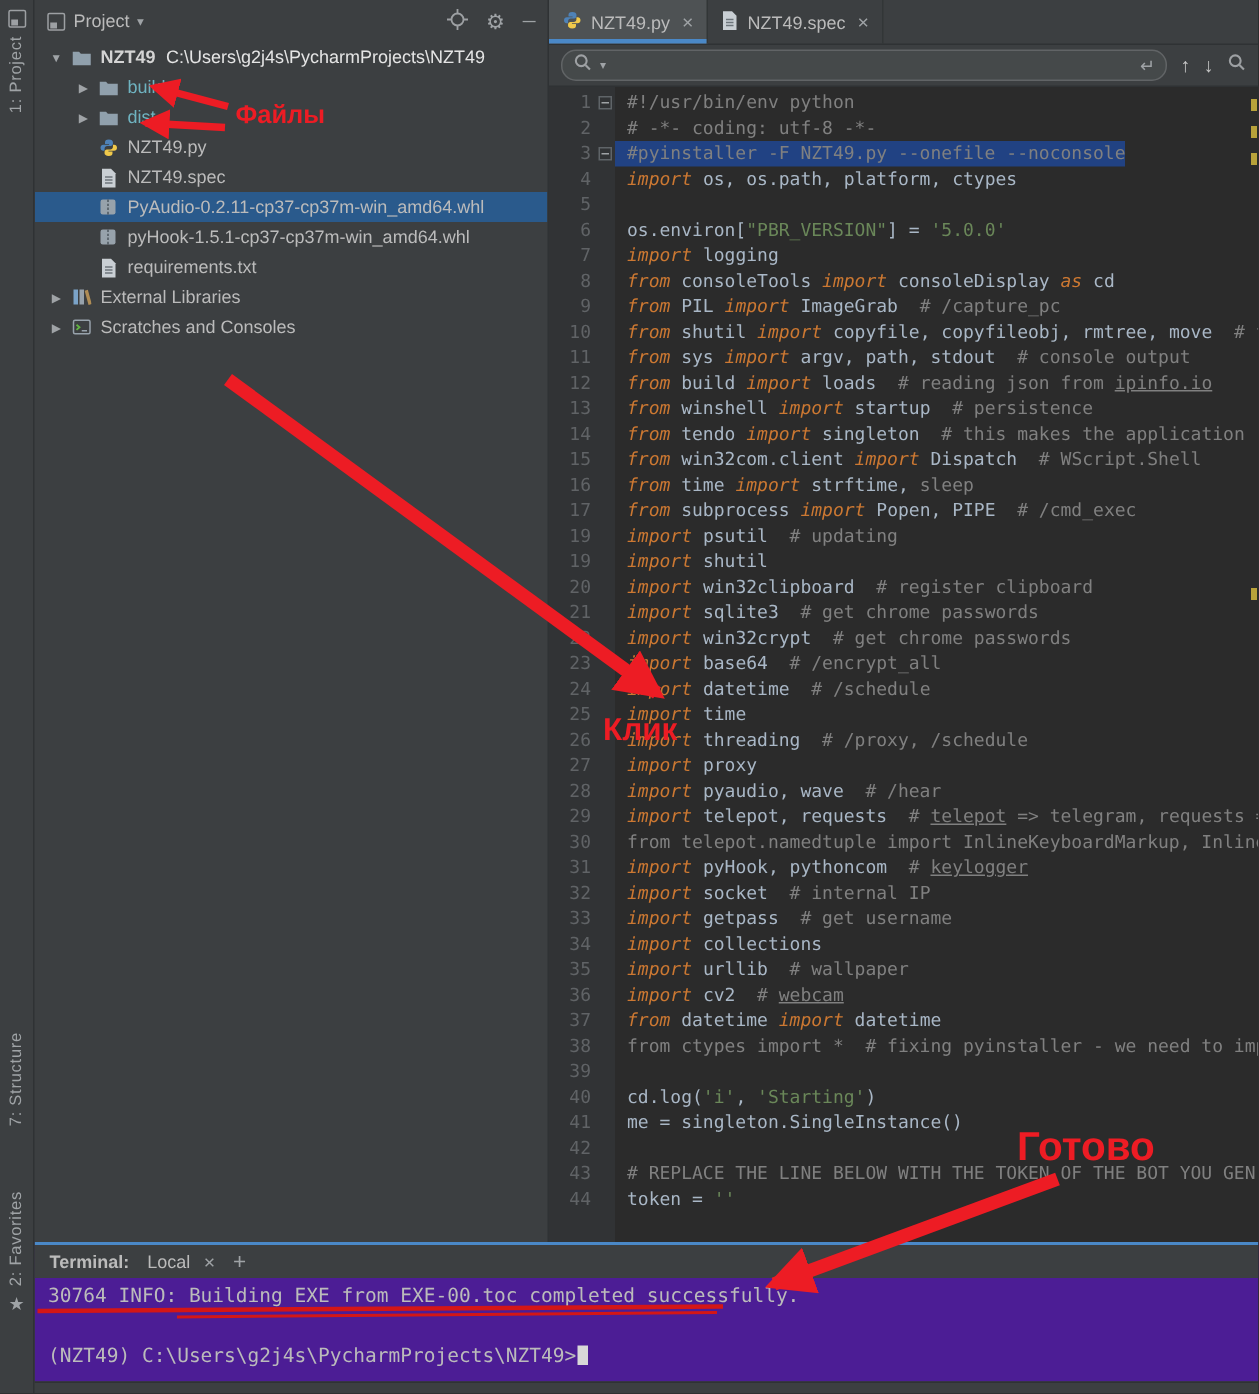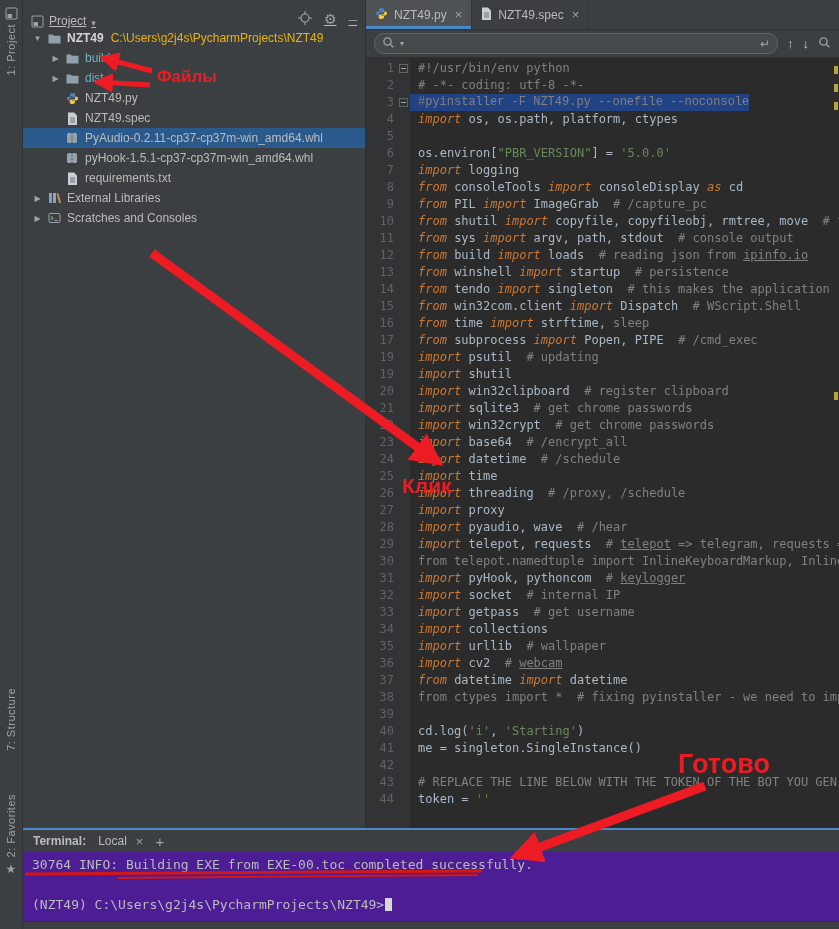--- a/index.html
+++ b/index.html
@@ -12,34 +12,34 @@
   .stripe-btn.structure{top:688px;}
   .stripe-btn.favorites{top:794px;}
   .stripe-label{color:#9fa3a6;font-size:11px;writing-mode:vertical-rl;transform:rotate(180deg);letter-spacing:.5px;white-space:nowrap;}
   .star{color:#9fa3a6;font-size:12px;}
   .stripe-ico{width:13px;height:13px;display:block;}
   
   .content{position:absolute;left:23px;top:0;width:816px;height:929px;display:flex;flex-direction:column;}
   .top-row{display:flex;height:828px;flex:none;}
   
   .project-panel{width:343px;flex:none;background:#3c3f41;border-right:1px solid #2f3234;display:flex;flex-direction:column;overflow:hidden;}
-  .panel-header{height:28px;flex:none;display:flex;align-items:flex-end;padding:0 8px;color:#bbbbbb;font-size:12px;gap:5px;text-decoration:underline;}
+  .panel-header{height:28px;flex:none;display:flex;align-items:center;padding:0 8px;color:#bbbbbb;font-size:12px;gap:5px;}
   .ph-caret{font-size:9px;color:#9fa3a6;}
   .ph-actions{margin-left:auto;display:flex;align-items:center;gap:12px;color:#9fa3a6;}
   .ph-actions .gear{font-size:14px;line-height:13px;cursor:pointer;}
   .ph-actions .hide{font-size:12px;cursor:pointer;}
   .tree{flex:1;font-size:12px;color:#bbbbbb;overflow:hidden;}
   .tree-row{height:20px;display:flex;align-items:center;white-space:nowrap;overflow:hidden;cursor:pointer;}
   .tree-row.selected{background:#2a5a8c;}
   .tree-arrow{width:17px;flex:none;text-align:center;font-size:8px;color:#9fa3a6;}
   .tree-icon{width:16px;flex:none;display:inline-flex;justify-content:center;align-items:center;}
   .tree-label{margin-left:5px;}
   .tree-label.bold{font-weight:bold;color:#d4d4d4;}
   .tree-label.teal{color:#6fb3c0;}
-  .tree-path{color:#eab308;margin-left:7px;}
+  .tree-path{color:#e5e5e5;margin-left:7px;}
   
   .editor{flex:1;display:flex;flex-direction:column;background:#2b2b2b;position:relative;overflow:hidden;}
   .tabs-bar{height:30px;flex:none;background:#3c3f41;border-bottom:1px solid #2f3234;display:flex;}
   .ed-tab{display:flex;align-items:center;gap:6px;padding:0 9px;color:#bbbbbb;font-size:12px;border-right:1px solid #323637;position:relative;cursor:pointer;}
   .ed-tab.active{background:#4e5254;}
   .ed-tab.active::after{content:"";position:absolute;left:0;right:0;bottom:0;height:3px;background:#4a88c7;}
   .tab-close{color:#9fa3a6;font-size:13px;margin-left:2px;cursor:pointer;}
   .search-bar{height:28px;flex:none;background:#3c3f41;border-bottom:1px solid #2f3234;display:flex;align-items:center;padding:0 8px;gap:9px;}
   .search-field{flex:1;height:21px;background:#45494a;border:1px solid #616466;border-radius:10px;display:flex;align-items:center;padding:0 7px;gap:5px;}
   .search-input{flex:1;background:transparent;border:none;outline:none;color:#a9b7c6;font-size:12px;min-width:0;}
@@ -47,21 +47,21 @@
   .enter-ico{color:#9fa3a6;font-size:12px;}
   .nav-ico{color:#c7c7c7;font-size:13px;cursor:pointer;}
   
   .code-wrap{flex:1;padding-top:2px;font-family:"DejaVu Sans Mono",monospace;font-size:12px;line-height:17px;background:linear-gradient(to right,#313335 0,#313335 44px,#2b2b2b 44px);overflow:hidden;}
   .code-line{display:flex;height:17px;}
   .gutter{width:30px;flex:none;text-align:right;color:#606366;padding-right:2px;}
   .fold{width:14px;flex:none;text-align:center;line-height:17px;}
   .foldbox{display:inline-block;width:9px;height:9px;border:1px solid #5f6468;position:relative;vertical-align:middle;}
   .foldbox::after{content:"";position:absolute;left:1px;right:1px;top:3px;height:1px;background:#9fa3a6;}
   .code-text{white-space:pre;padding-left:8px;}
-  .code-text.selected-text{background:#214283;font-family:Liberation Mono, monospace;}
+  .code-text.selected-text{background:#214283;}
   .tk-kw{color:#cc7832;font-style:italic;}
   .tk-df{color:#a9b7c6;}
   .tk-st{color:#6a8759;}
   .tk-cm{color:#808080;}
   .tk-lk{color:#808080;text-decoration:underline;}
   .stripe-mark{position:absolute;right:1px;width:4px;height:8px;background:#b8a23a;z-index:3;}
   
   .terminal{height:93px;flex:none;background:#4c1d95;border-top:2px solid #4a88c7;display:flex;flex-direction:column;}
   .term-header{height:22px;flex:none;background:#3c3f41;display:flex;align-items:center;gap:12px;padding:0 10px;font-size:12px;color:#bbbbbb;}
   .term-title{font-weight:bold;}

